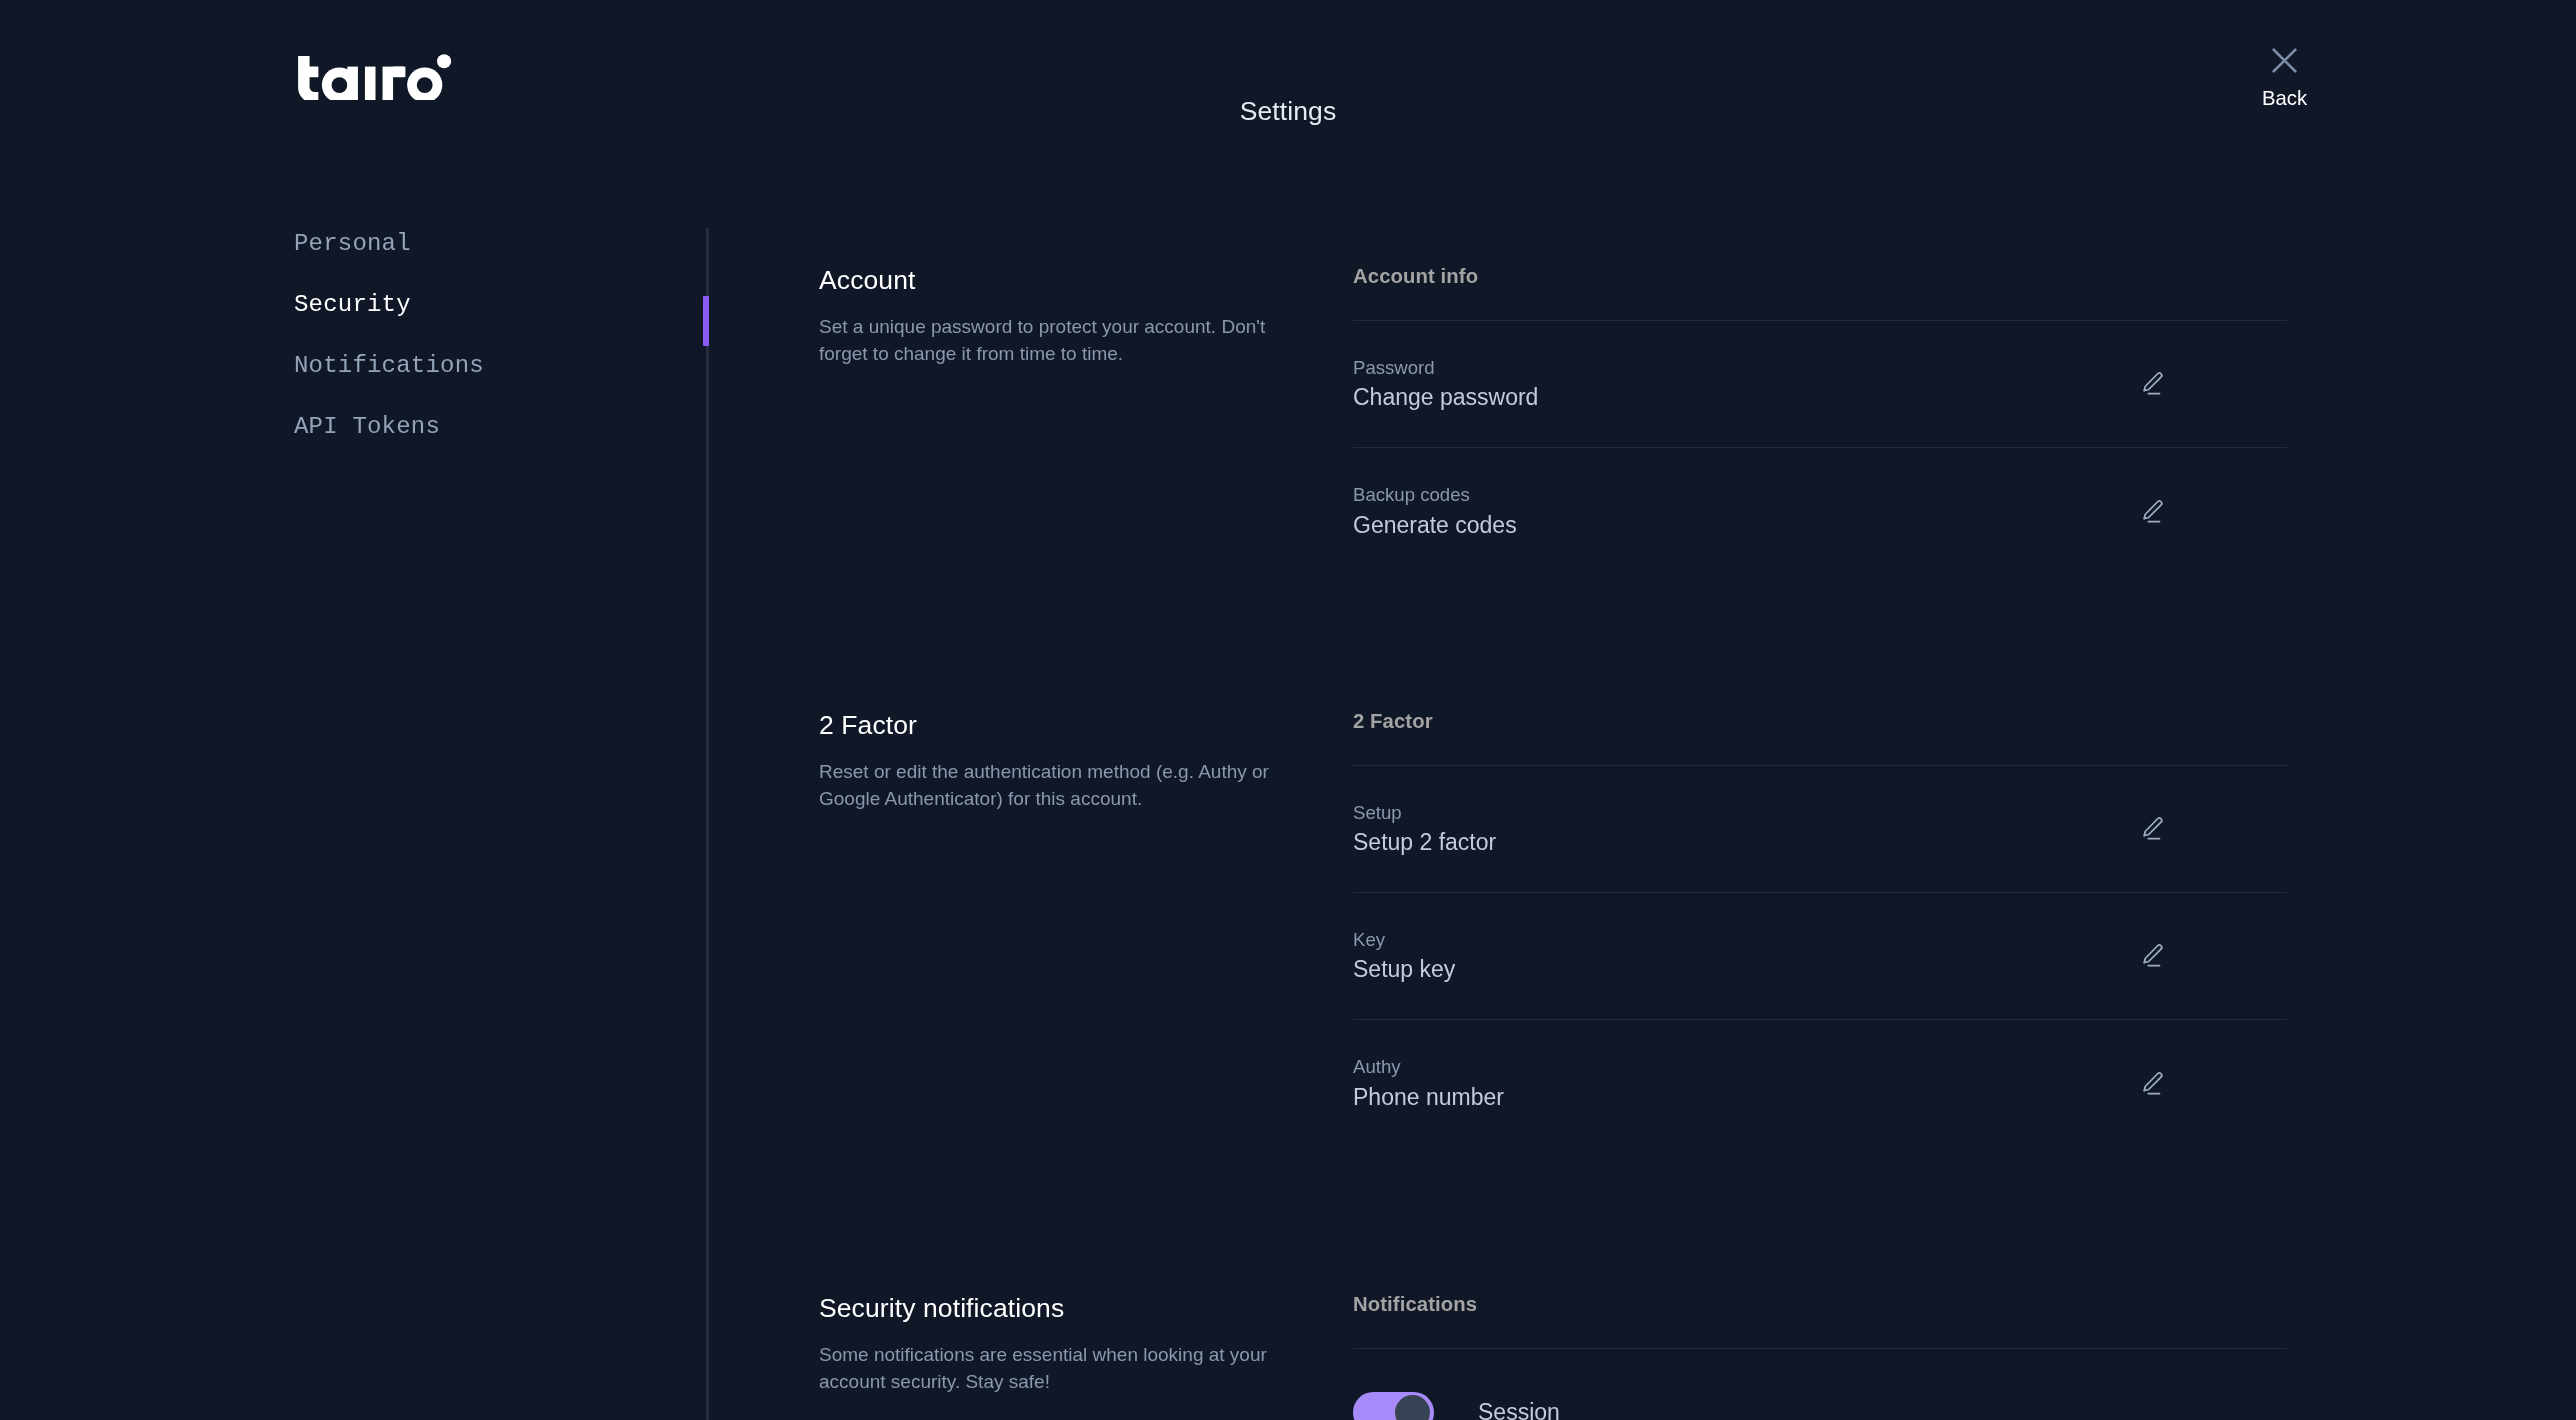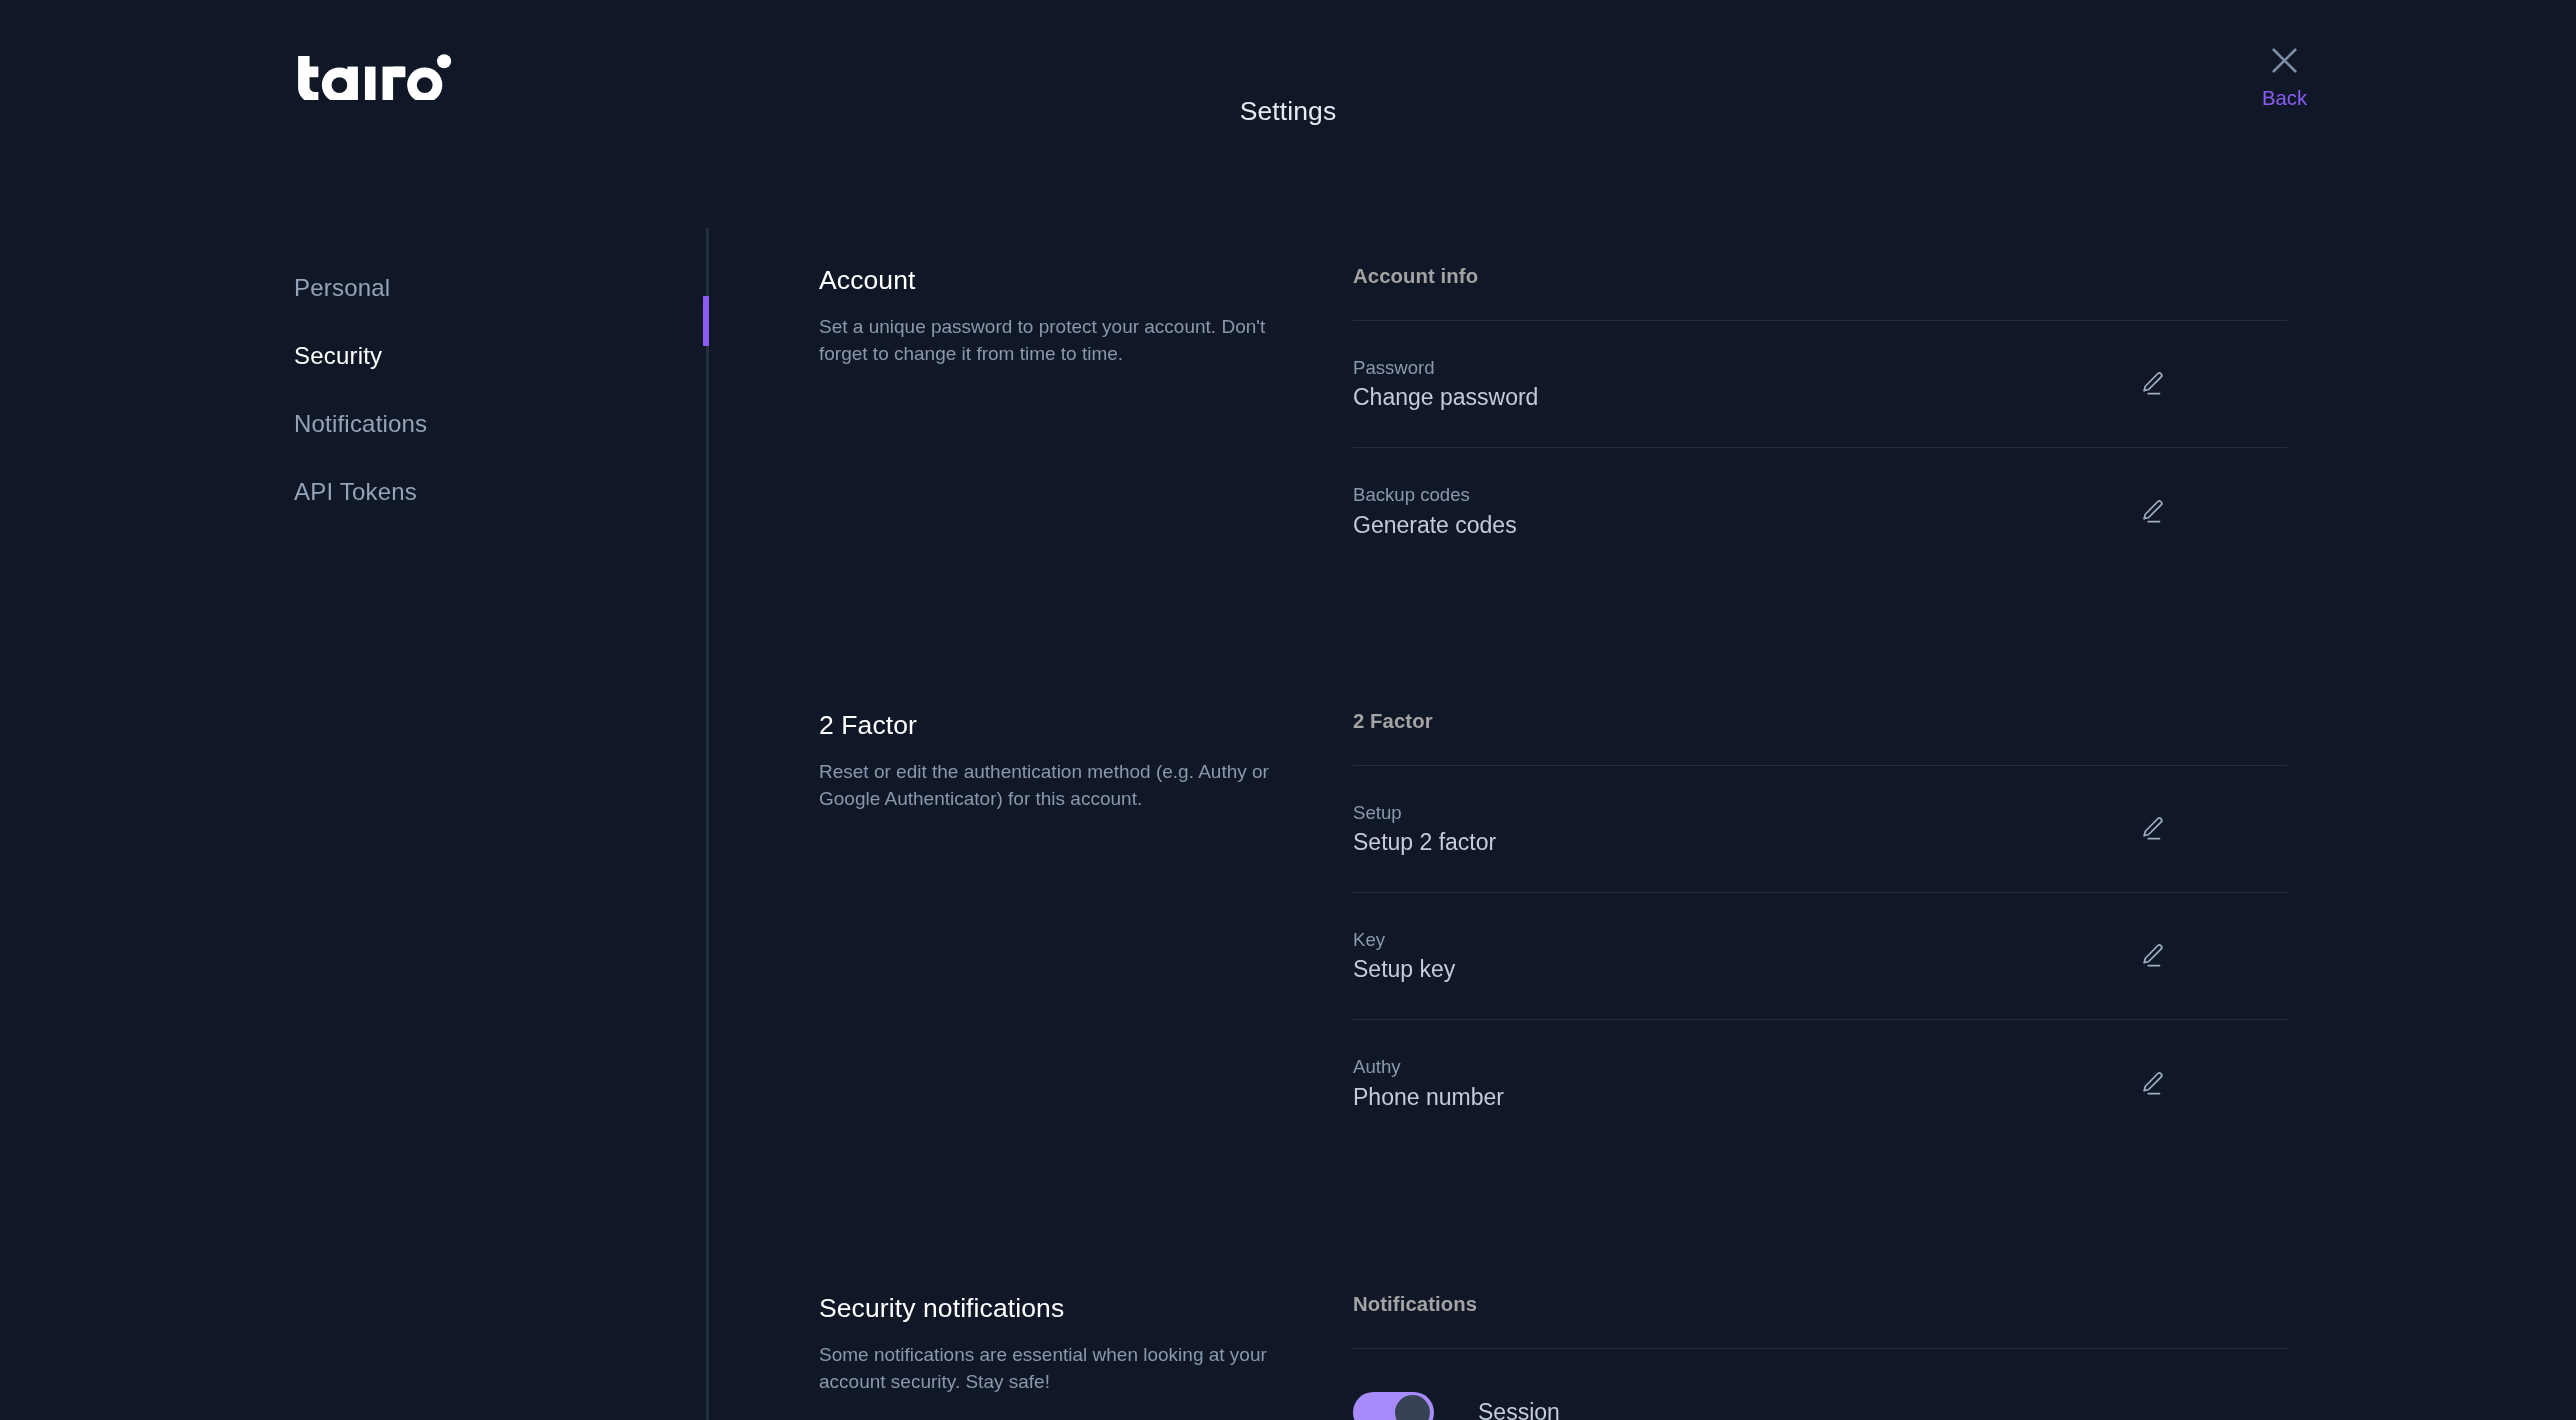--- a/index.html
+++ b/index.html
@@ -58,21 +58,21 @@
     flex-direction: column;
     align-items: center;
     gap: 8px;
     cursor: pointer;
     background: none;
     border: none;
   }
   .back-icon { display: block; width: 37px; height: 37px; }
   .back-label {
     font-size: 20.3px;
-    color: #8b5cf6;
+    color: #ffffff;
     font-weight: 400;
   }
 
   
   .sidebar {
     position: absolute;
     left: 294px;
     top: 232px;
     width: 354px;
   }
@@ -80,23 +80,22 @@
     display: block;
     font-size: 24px;
     line-height: 1;
     color: #94a3b8;
     margin-bottom: 37px;
     cursor: pointer;
     background: none;
     border: none;
     padding: 0;
     text-align: left;
-    font-family: Liberation Sans, sans-serif;
+    font-family: Liberation Mono, monospace;
     letter-spacing: 0.2px;
-    margin-top: 44px;
   }
   .sidebar-item.active { color: #ffffff; }
 
   
   .v-divider {
     position: absolute;
     left: 706px;
     top: 228px;
     width: 2.7px;
     height: 1192px;

